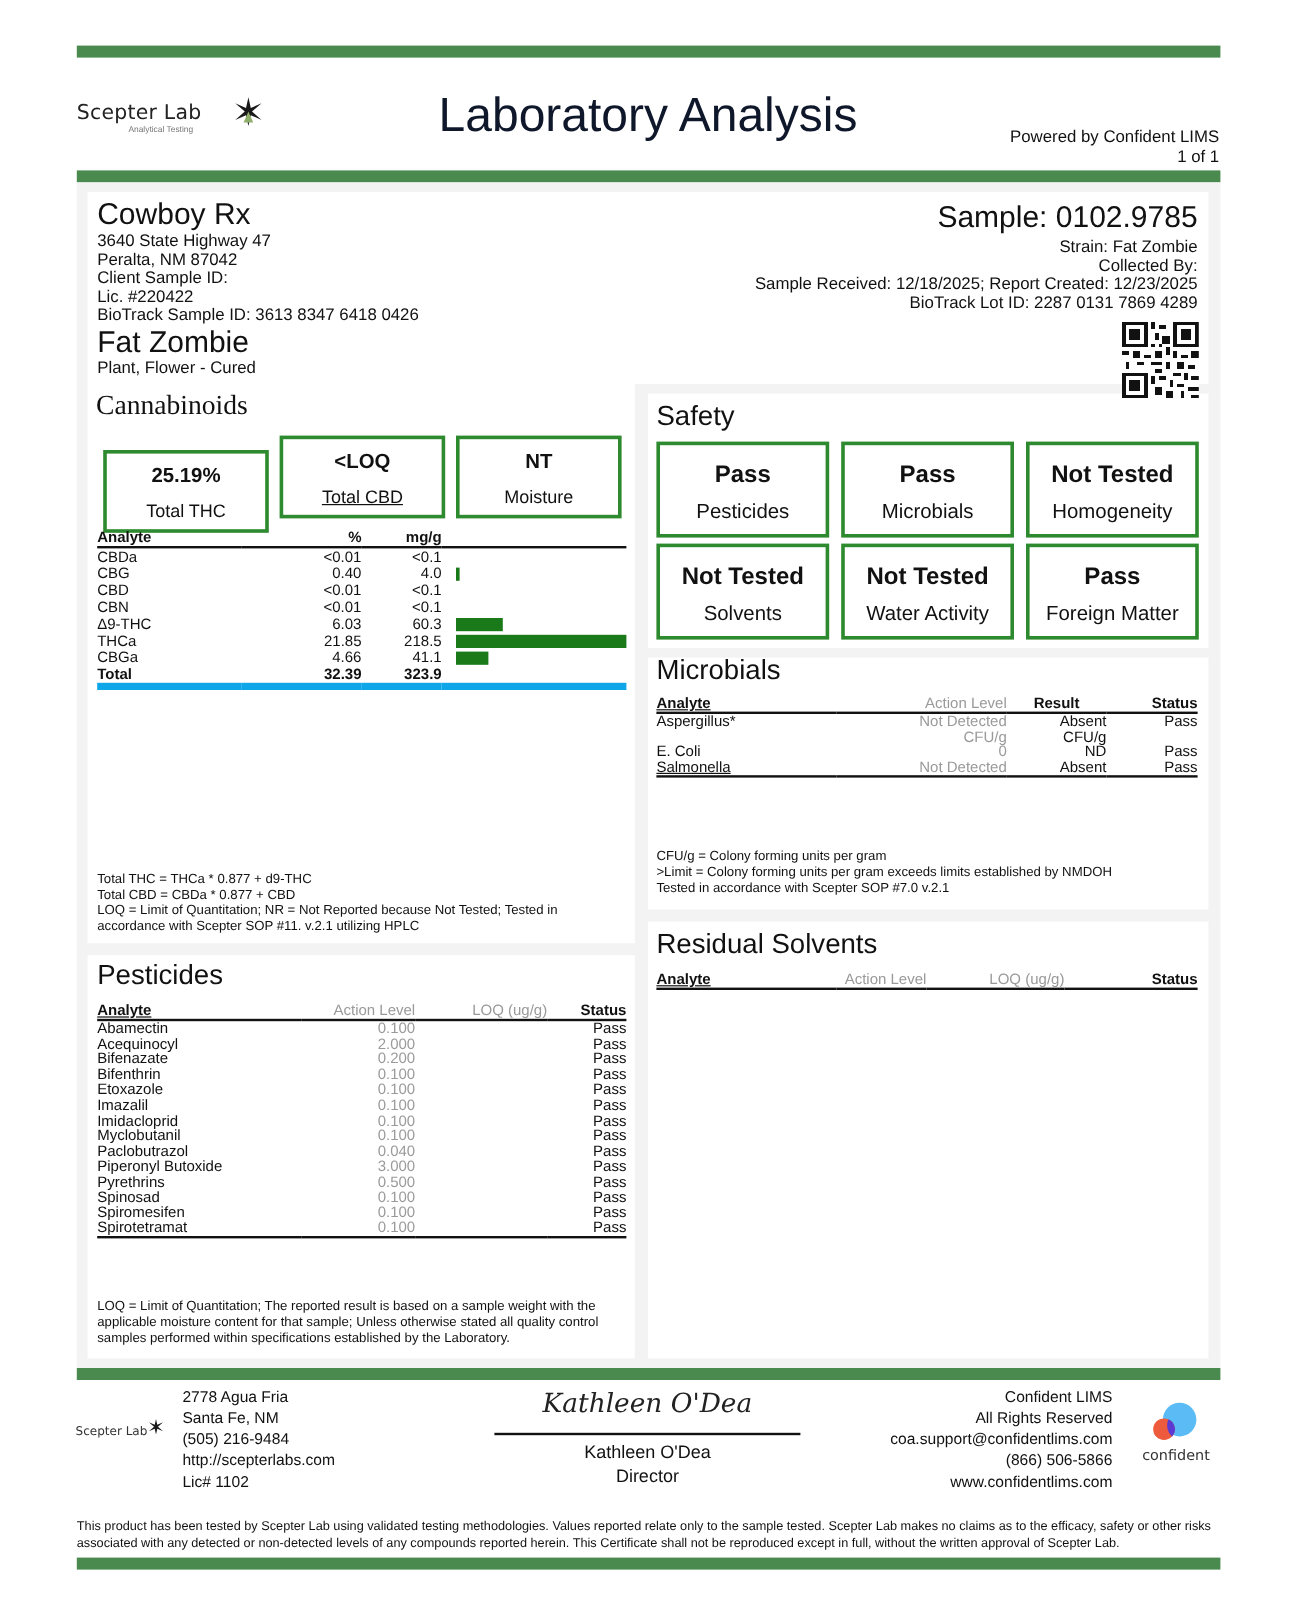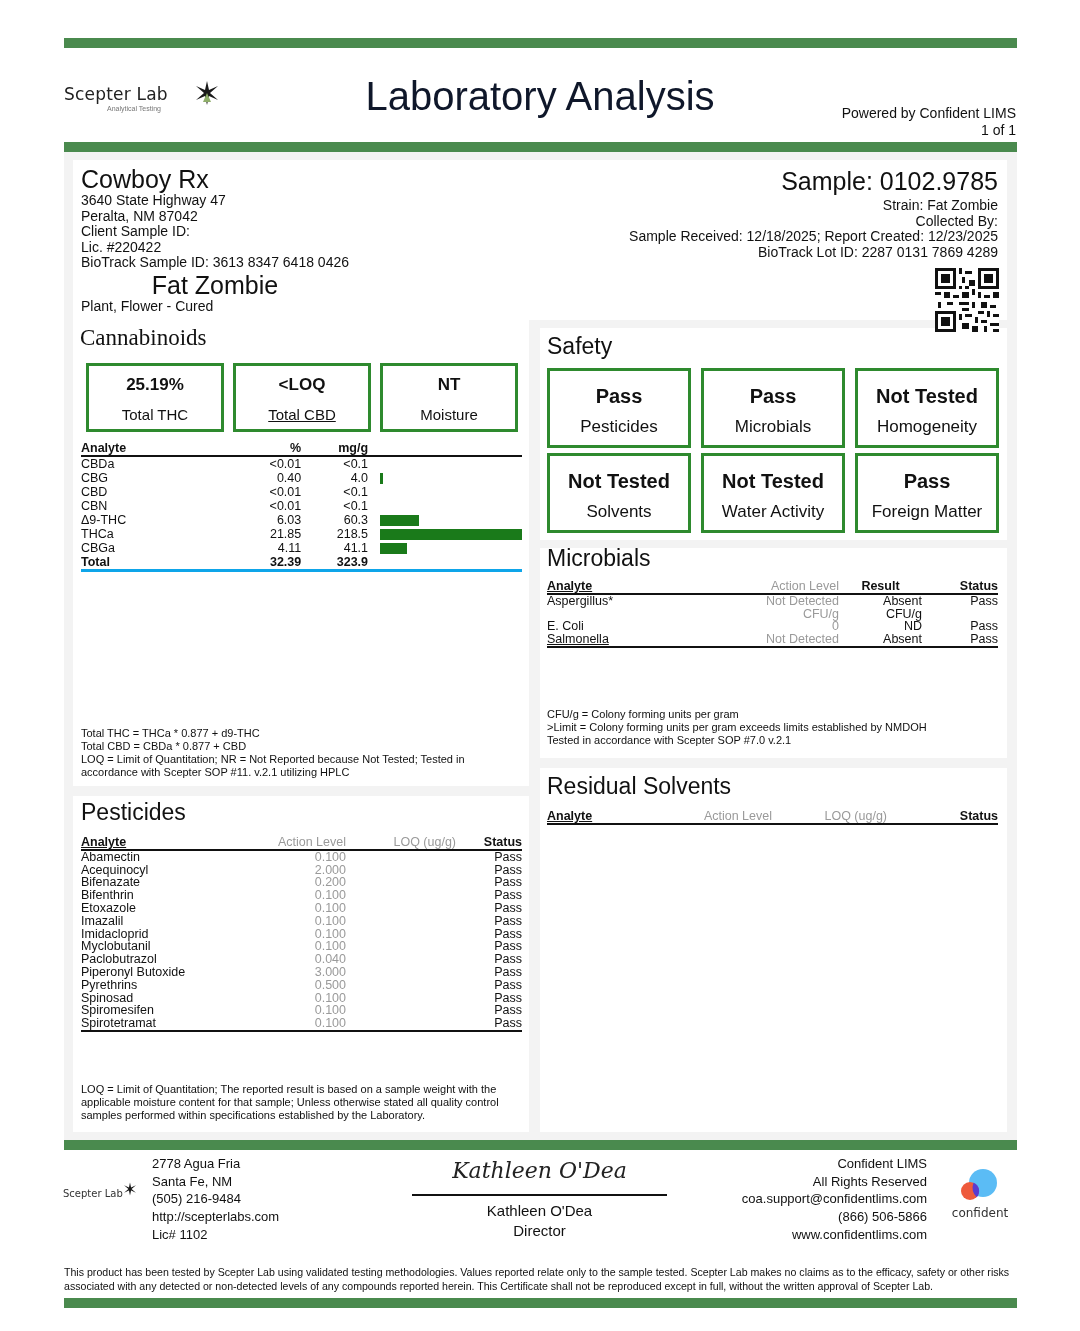--- a/index.html
+++ b/index.html
@@ -33,21 +33,21 @@
   .safebox { position: absolute; border: 3px solid #2e8a2e; background: #fff; text-align: center; }
   .safebox .v { font-weight: bold; font-size: 20px; margin-top: 14px; }
   .safebox .l { font-size: 17px; margin-top: 9px; }
 
   
   table { border-collapse: collapse; }
   .ctab { position: absolute; left: 81px; top: 441px; width: 441px; font-size: 12.5px; line-height: 14px; }
   .ctab th { font-weight: bold; text-align: left; border-bottom: 2px solid #111; padding: 0; }
   .ctab td { padding: 0; height: 14px; }
   .ctab .num { text-align: right; }
-  .ctab tr.total td { font-weight: bold; border-bottom: 3px solid #0ea5e9; }
+  .ctab tr.total td { font-weight: bold; border-bottom: 6px solid #0ea5e9; }
   .bar { height: 11px; background: #1a7a1a; }
   .muted { color: #9a9a9a; }
   .small-notes { font-size: 11px; line-height: 13px; color: #111; }
 
   .ptab { position: absolute; left: 81px; top: 836px; width: 441px; font-size: 12.5px; line-height: 12.8px; }
   .ptab th { border-bottom: 2px solid #111; padding: 0; font-weight: bold; }
   .ptab td { padding: 0; }
   .ptab tr:last-child td { border-bottom: 2px solid #111; }
 
   .mtab { position: absolute; left: 547px; top: 580px; width: 451px; font-size: 12.5px; line-height: 12.8px; }
@@ -99,21 +99,21 @@
 <div class="card" style="left:540px;top:548px;width:467px;height:210px;"></div>
 <div class="card" style="left:540px;top:768px;width:467px;height:364px;"></div>
 
 <div class="client">
   <div class="big">Cowboy Rx</div>
   <div>3640 State Highway 47</div>
   <div>Peralta, NM 87042</div>
   <div>Client Sample ID:</div>
   <div>Lic. #220422</div>
   <div>BioTrack Sample ID: 3613 8347 6418 0426</div>
-  <div class="big" style="margin-top:1px;text-align:center;">Fat Zombie</div>
+  <div class="big" style="margin-top:1px;">Fat Zombie</div>
   <div>Plant, Flower - Cured</div>
 </div>
 
 <div class="sample">
   <div class="big">Sample: 0102.9785</div>
   <div style="margin-top:2px;">Strain: Fat Zombie</div>
   <div>Collected By:</div>
   <div>Sample Received: 12/18/2025; Report Created: 12/23/2025</div>
   <div>BioTrack Lot ID: 2287 0131 7869 4289</div>
 </div>
@@ -161,21 +161,21 @@
       <rect x="9" y="18" width="2" height="2"></rect>
     <rect x="12" y="19" width="2" height="2"></rect>
       <rect x="16" y="19" width="1" height="2"></rect>
       <rect x="18" y="18" width="3" height="1"></rect>
       <rect x="19" y="20" width="2" height="1"></rect>
   </g>
 </svg>
 
 <div class="abs h-title" style="left:80px;top:325px;font-family:Liberation Serif, serif;">Cannabinoids</div>
 
-<div class="sumbox" style="left:86px;top:363px;width:138px;height:69px;">
+<div class="sumbox" style="left:86px;top:375px;width:138px;height:69px;">
   <div class="v" style="margin-top:9px;">25.19%</div>
   <div class="l" style="margin-top:11px;">Total THC</div>
 </div>
 <div class="sumbox" style="left:233px;top:363px;width:138px;height:69px;">
   <div class="v" style="margin-top:9px;">&lt;LOQ</div>
   <div class="l" style="margin-top:11px;text-decoration:underline;">Total CBD</div>
 </div>
 <div class="sumbox" style="left:380px;top:363px;width:138px;height:69px;">
   <div class="v" style="margin-top:9px;">NT</div>
   <div class="l" style="margin-top:11px;">Moisture</div>
@@ -242,21 +242,21 @@
         <td>THCa</td>
         <td class="num">21.85</td>
         <td class="num">218.5</td>
         <td></td>
         <td>
           <div class="bar" style="width: 142px;"></div>
         </td>
       </tr>
       <tr>
         <td>CBGa</td>
-        <td class="num">4.11</td>
+        <td class="num">4.66</td>
         <td class="num">41.1</td>
         <td></td>
         <td>
           <div class="bar" style="width: 27px;"></div>
         </td>
       </tr>
       <tr class="total">
         <td>Total</td>
         <td class="num">32.39</td>
         <td class="num">323.9</td>

